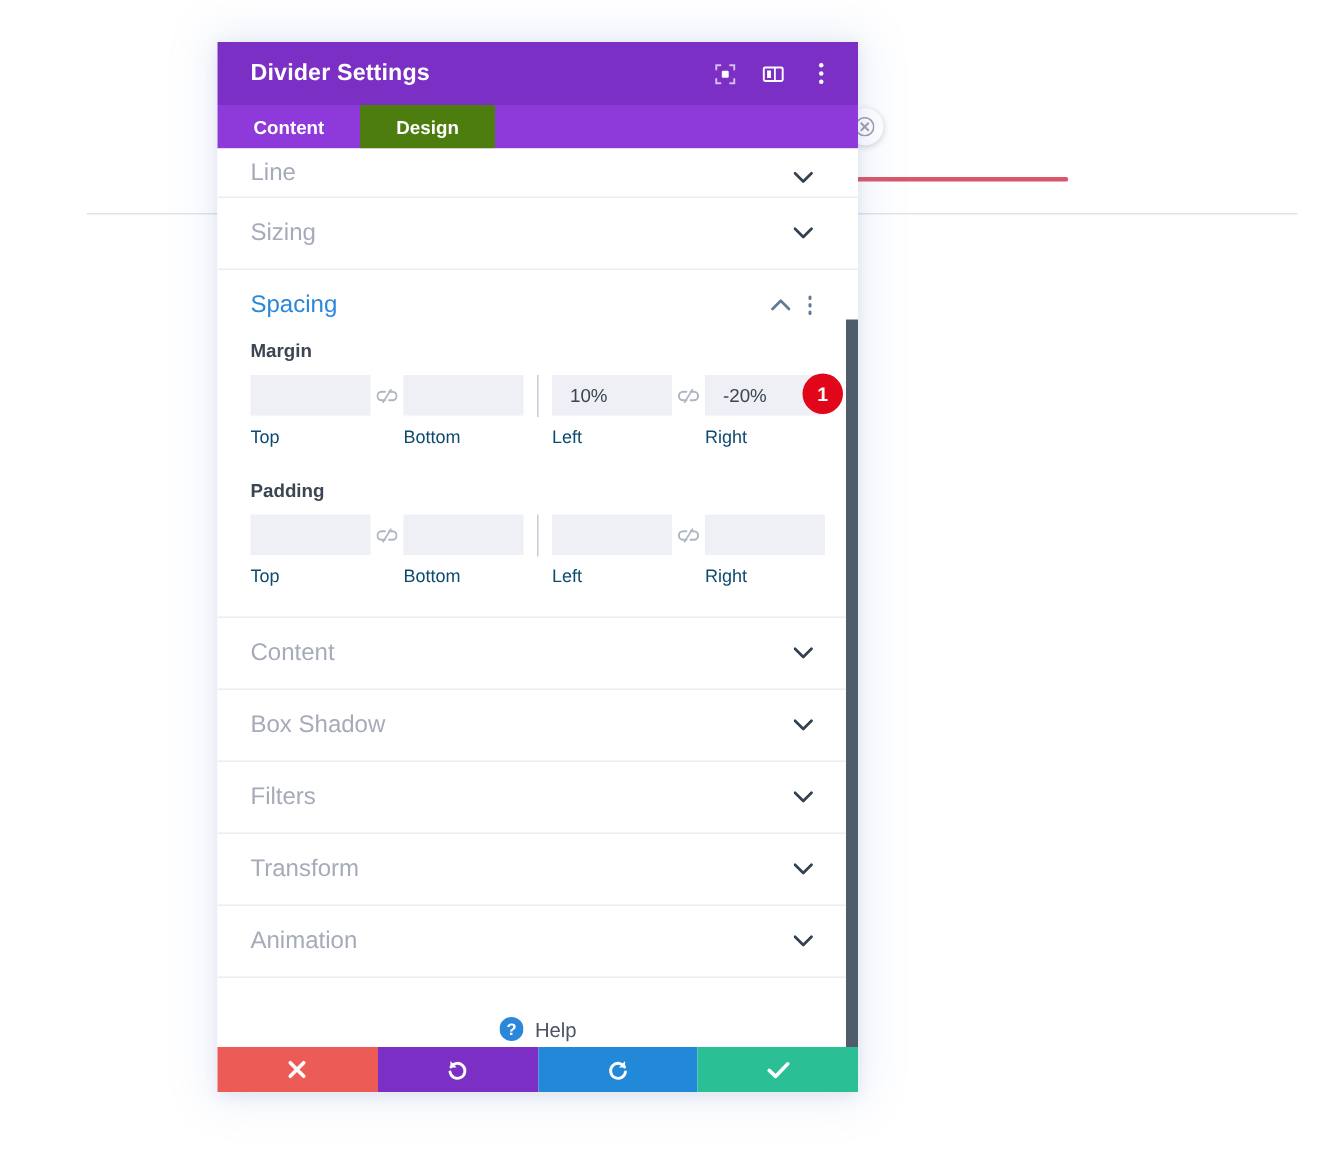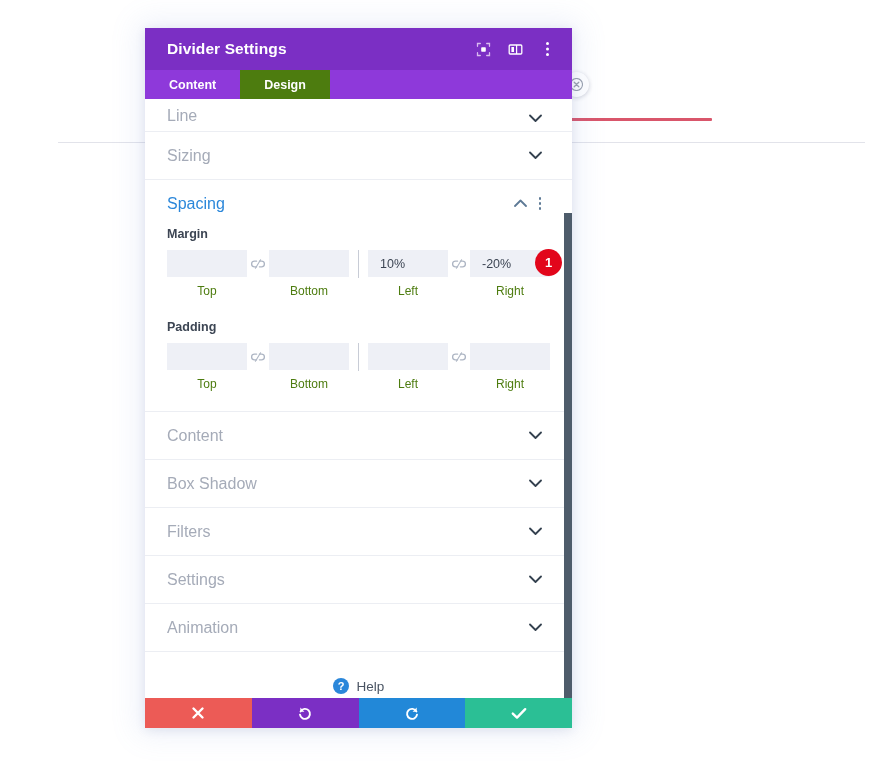--- a/index.html
+++ b/index.html
@@ -228,23 +228,22 @@
     background: #eef0f6;
     border: none;
     outline: none;
     font-family: "Liberation Sans", sans-serif;
     font-size: 12.5px;
     color: #3c4553;
     padding: 0 12px;
     display: block;
   }
   .field-caption {
-    text-align: center;
     font-size: 12px;
-    color: #4d7c0f;
+    color: #0c4a6e;
     margin-top: 7px;
     white-space: nowrap;
   }
 
   .link-icon {
     width: 22px;
     flex: 0 0 22px;
     height: 27px;
     display: flex;
     align-items: center;
@@ -546,21 +545,21 @@
             <svg width="13" height="9" viewBox="0 0 13 9">
                 <path d="M1 1.5 L6.5 7 L12 1.5" fill="none" stroke="#34414f" stroke-width="1.8" stroke-linecap="round" stroke-linejoin="round"></path>
               </svg>
           </div>
         </div>
       </div>
     </div>
 
     <div class="section">
       <div class="section-header">
-        <div class="section-title">Settings</div>
+        <div class="section-title">Transform</div>
         <div class="section-actions">
           <div class="chev">
             <svg width="13" height="9" viewBox="0 0 13 9">
                 <path d="M1 1.5 L6.5 7 L12 1.5" fill="none" stroke="#34414f" stroke-width="1.8" stroke-linecap="round" stroke-linejoin="round"></path>
               </svg>
           </div>
         </div>
       </div>
     </div>
 

